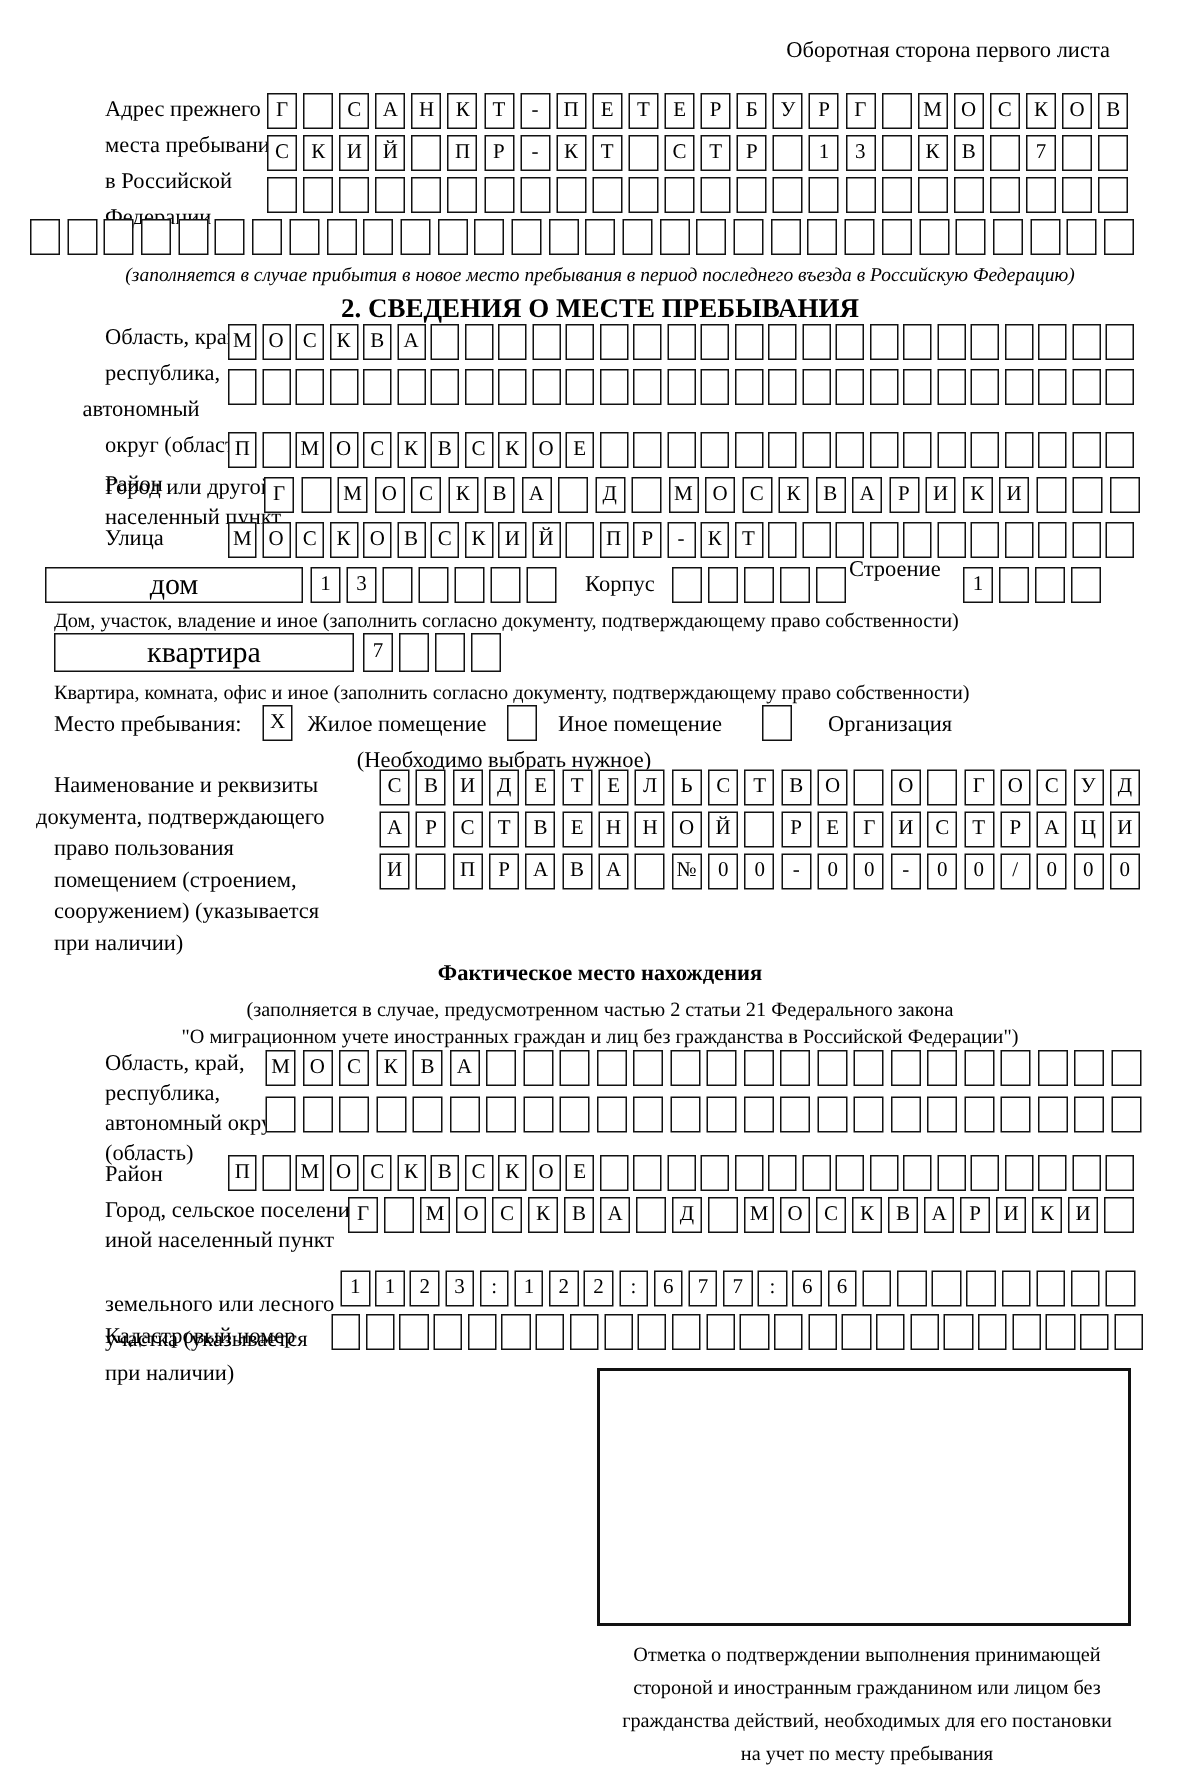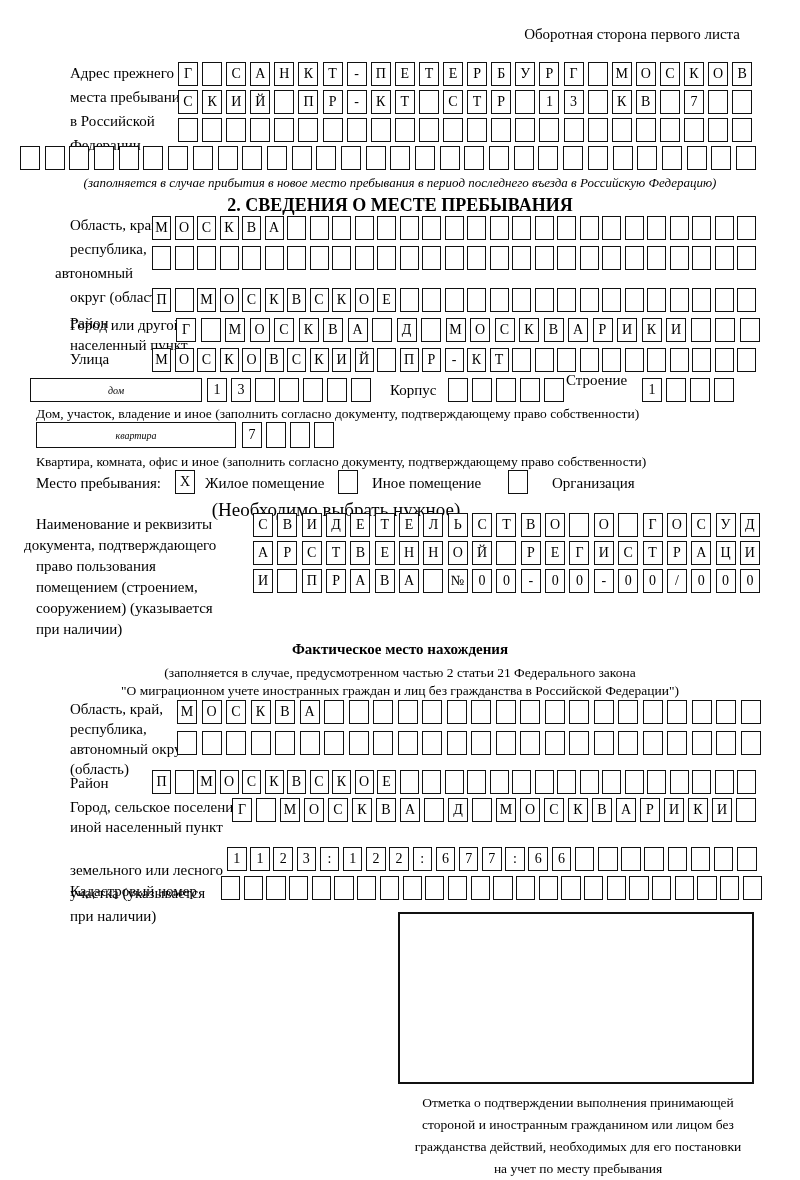--- a/index.html
+++ b/index.html
@@ -8,21 +8,21 @@
   .abs{position:absolute;}
   .lbl{font-size:15px;line-height:1;white-space:nowrap;}
   .cap{font-size:13px;line-height:1;white-space:nowrap;}
   .center{left:0;width:800px;text-align:center;}
   .bold{font-weight:bold;}
   .row{position:absolute;display:flex;gap:var(--g,4px);}
   .row .c{flex:0 0 var(--cw,20px);height:var(--ch,24px);border:1.5px solid #111;
           box-sizing:border-box;display:flex;align-items:center;justify-content:center;
           font-size:14px;background:#fff;}
   .labelbox{position:absolute;border:1.5px solid #111;box-sizing:border-box;
-            display:flex;align-items:center;justify-content:center;font-size:10px;font-style:italic;}
+            display:flex;align-items:center;justify-content:center;font-size:20px;}
   .bigbox{position:absolute;border:2px solid #111;box-sizing:border-box;background:#fff;}
   .marknote{font-size:13.5px;line-height:22px;text-align:center;}
 </style>
 </head>
 <body>
 
 <div class="abs lbl" style="top:27px;left:0;width:740px;text-align:right;">Оборотная сторона первого листа</div>
 
 <div class="abs lbl" style="left:70px;top:66px;">Адрес прежнего</div>
 <div class="abs lbl" style="left:70px;top:90px;">места пребывания</div>
@@ -343,21 +343,21 @@
   </div>
 <div class="abs lbl" style="left:205px;top:476px;">Жилое помещение</div>
 <div class="row" style="left:338px;top:470px;--cw:20px">
     <div class="c"></div>
   </div>
 <div class="abs lbl" style="left:372px;top:476px;">Иное помещение</div>
 <div class="row" style="left:508px;top:470px;--cw:20px">
     <div class="c"></div>
   </div>
 <div class="abs lbl" style="left:552px;top:476px;">Организация</div>
-<div class="abs cap" style="left:36px;top:500px;width:600px;text-align:center;font-size:19px;">(Необходимо выбрать нужное)</div>
+<div class="abs cap" style="left:36px;top:500px;width:600px;text-align:center;font-size:15px;">(Необходимо выбрать нужное)</div>
 
 <div class="abs lbl" style="left:36px;top:517px;">Наименование и реквизиты</div>
 <div class="abs lbl" style="left:24px;top:538px;">документа, подтверждающего</div>
 <div class="abs lbl" style="left:36px;top:559px;">право пользования</div>
 <div class="abs lbl" style="left:36px;top:580px;">помещением (строением,</div>
 <div class="abs lbl" style="left:36px;top:601px;">сооружением) (указывается</div>
 <div class="abs lbl" style="left:36px;top:622px;">при наличии)</div>
 
 <div class="row" style="left:253px;top:513px;--cw:20px;--g:4.35px">
     <div class="c">С</div>

